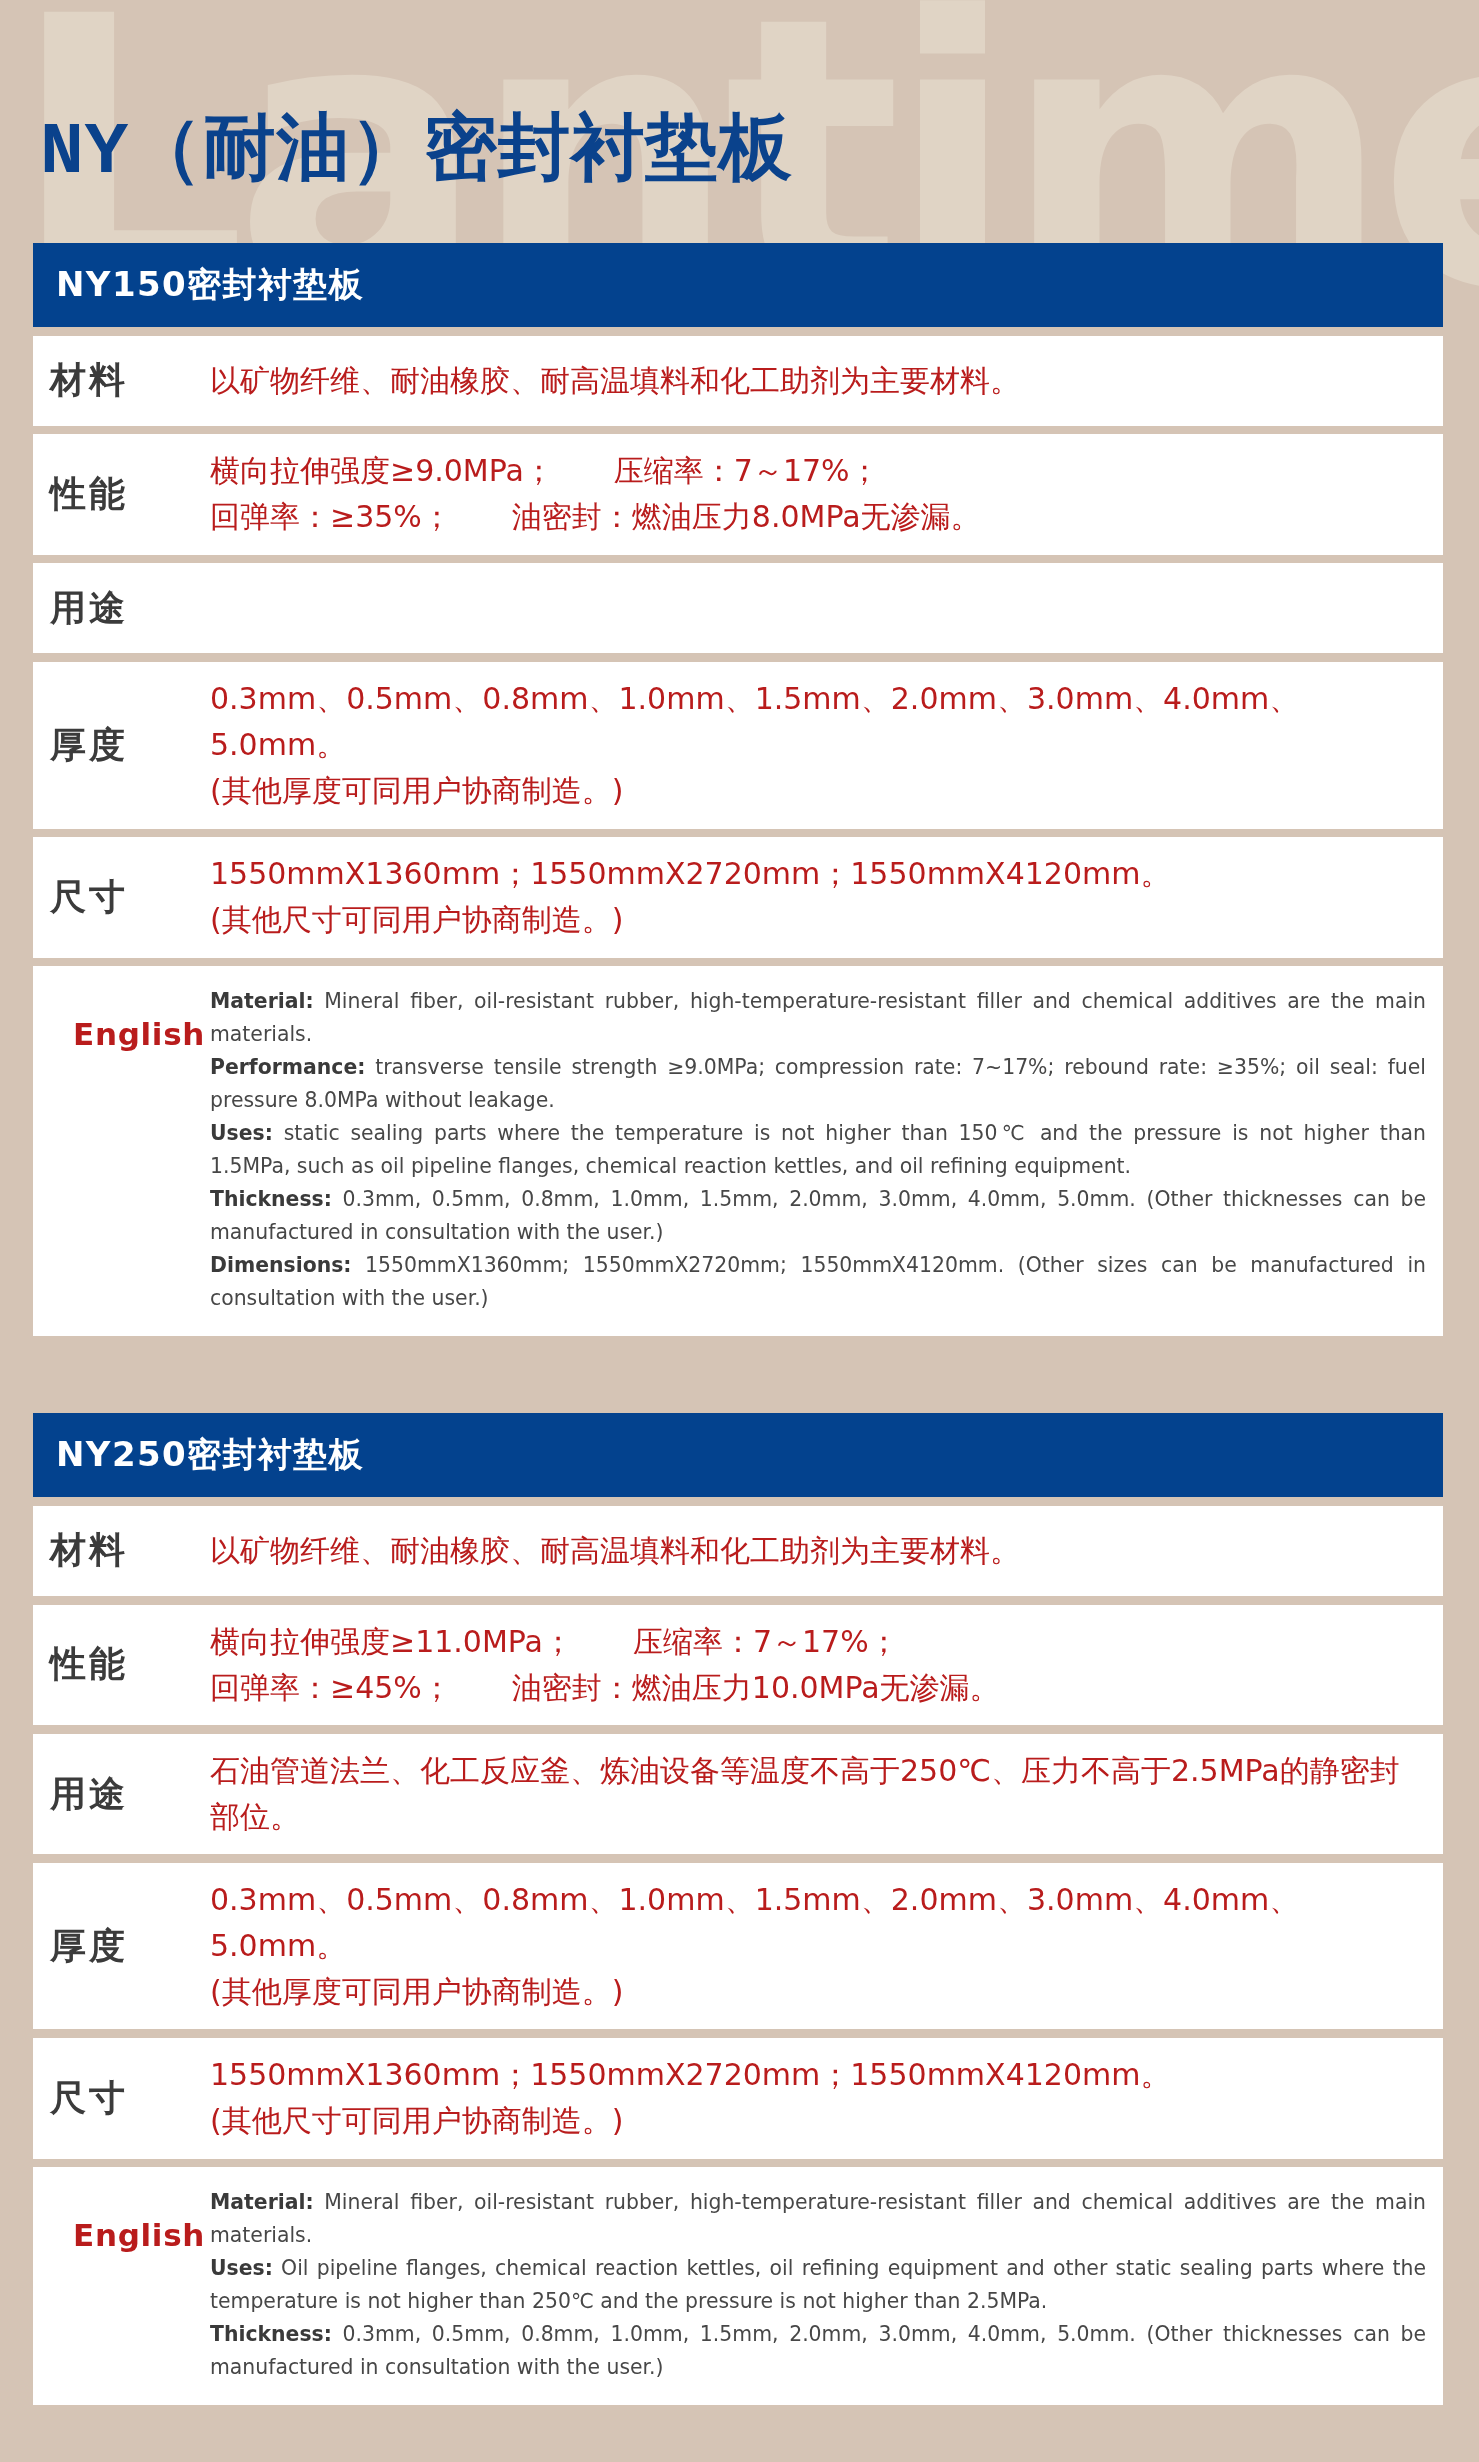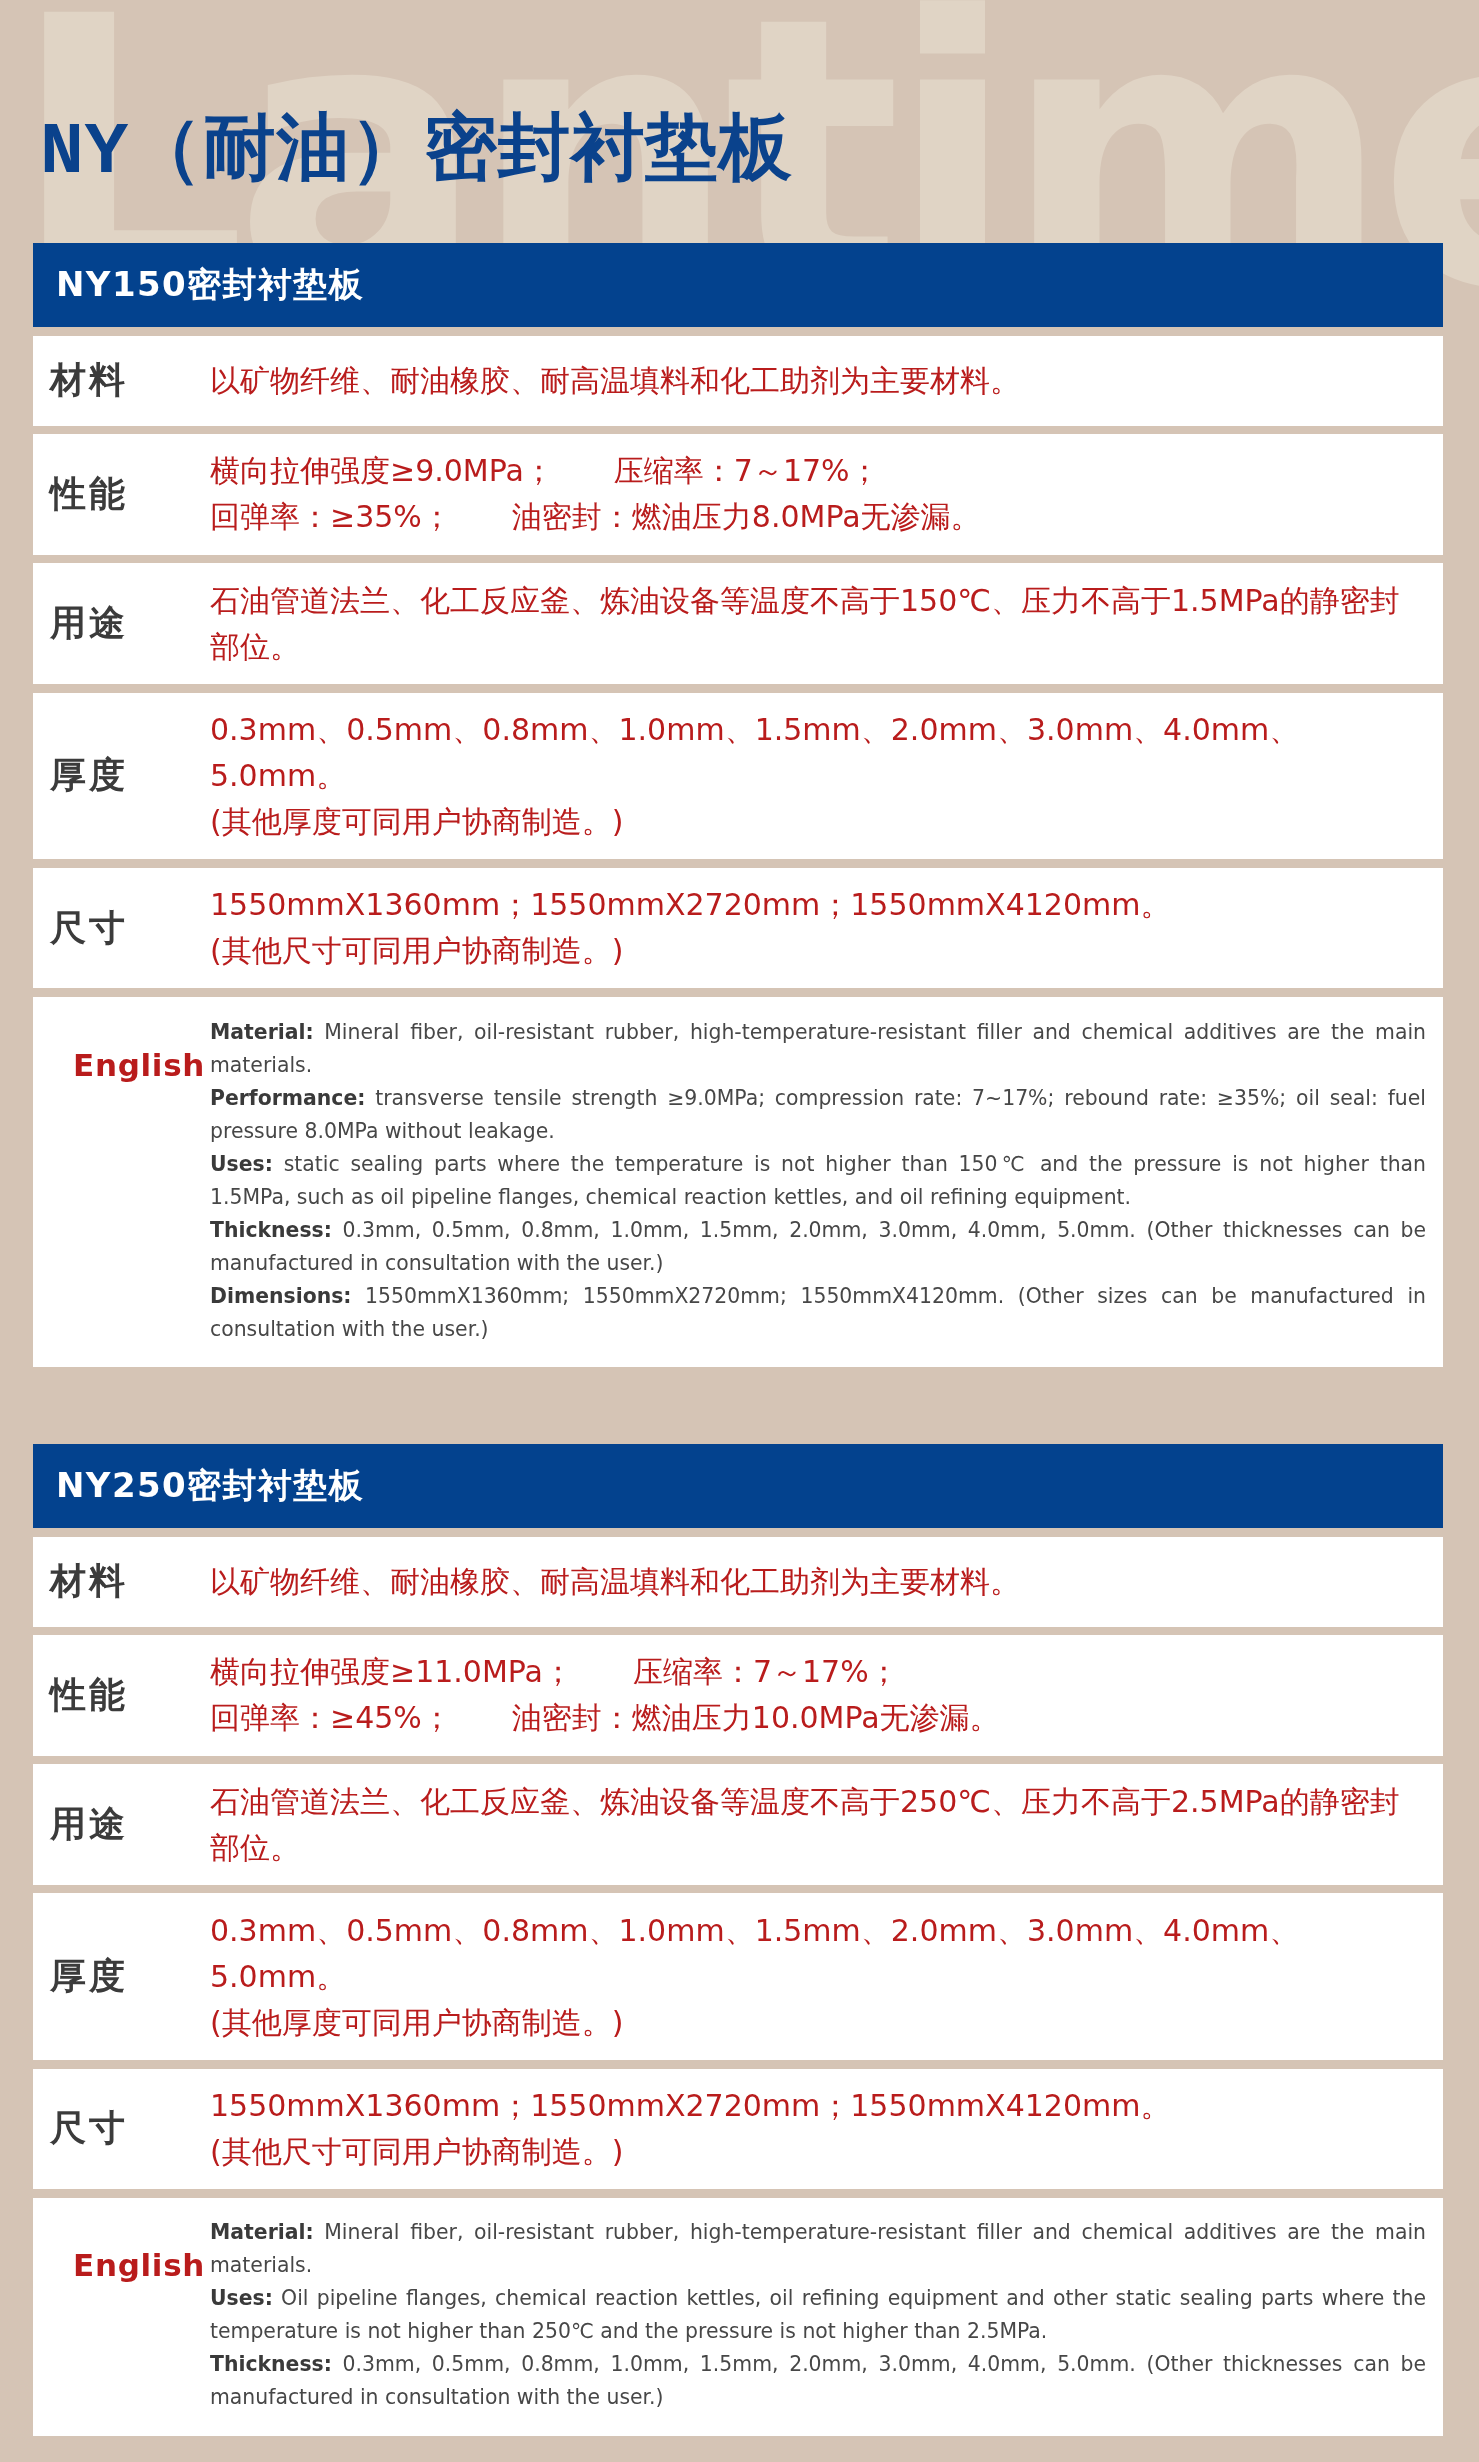--- a/index.html
+++ b/index.html
@@ -122,23 +122,20 @@
     <div class="spec-row">
       <div class="spec-label">性能</div>
       <div class="spec-content">
         <div>横向拉伸强度≥9.0MPa；　　压缩率：7～17%；</div>
         <div>回弹率：≥35%；　　油密封：燃油压力8.0MPa无渗漏。</div>
       </div>
     </div>
 
     <div class="spec-row">
       <div class="spec-label">用途</div>
-      <div class="spec-content">
-        <div>石油管道法兰、化工反应釜、炼油设备等温度不高于150℃、压力不高于1.5MPa的静密封部位。</div>
-      </div>
     </div>
 
     <div class="spec-row">
       <div class="spec-label">厚度</div>
       <div class="spec-content">
         <div>0.3mm、0.5mm、0.8mm、1.0mm、1.5mm、2.0mm、3.0mm、4.0mm、5.0mm。</div>
         <div>(其他厚度可同用户协商制造。)</div>
       </div>
     </div>
 

